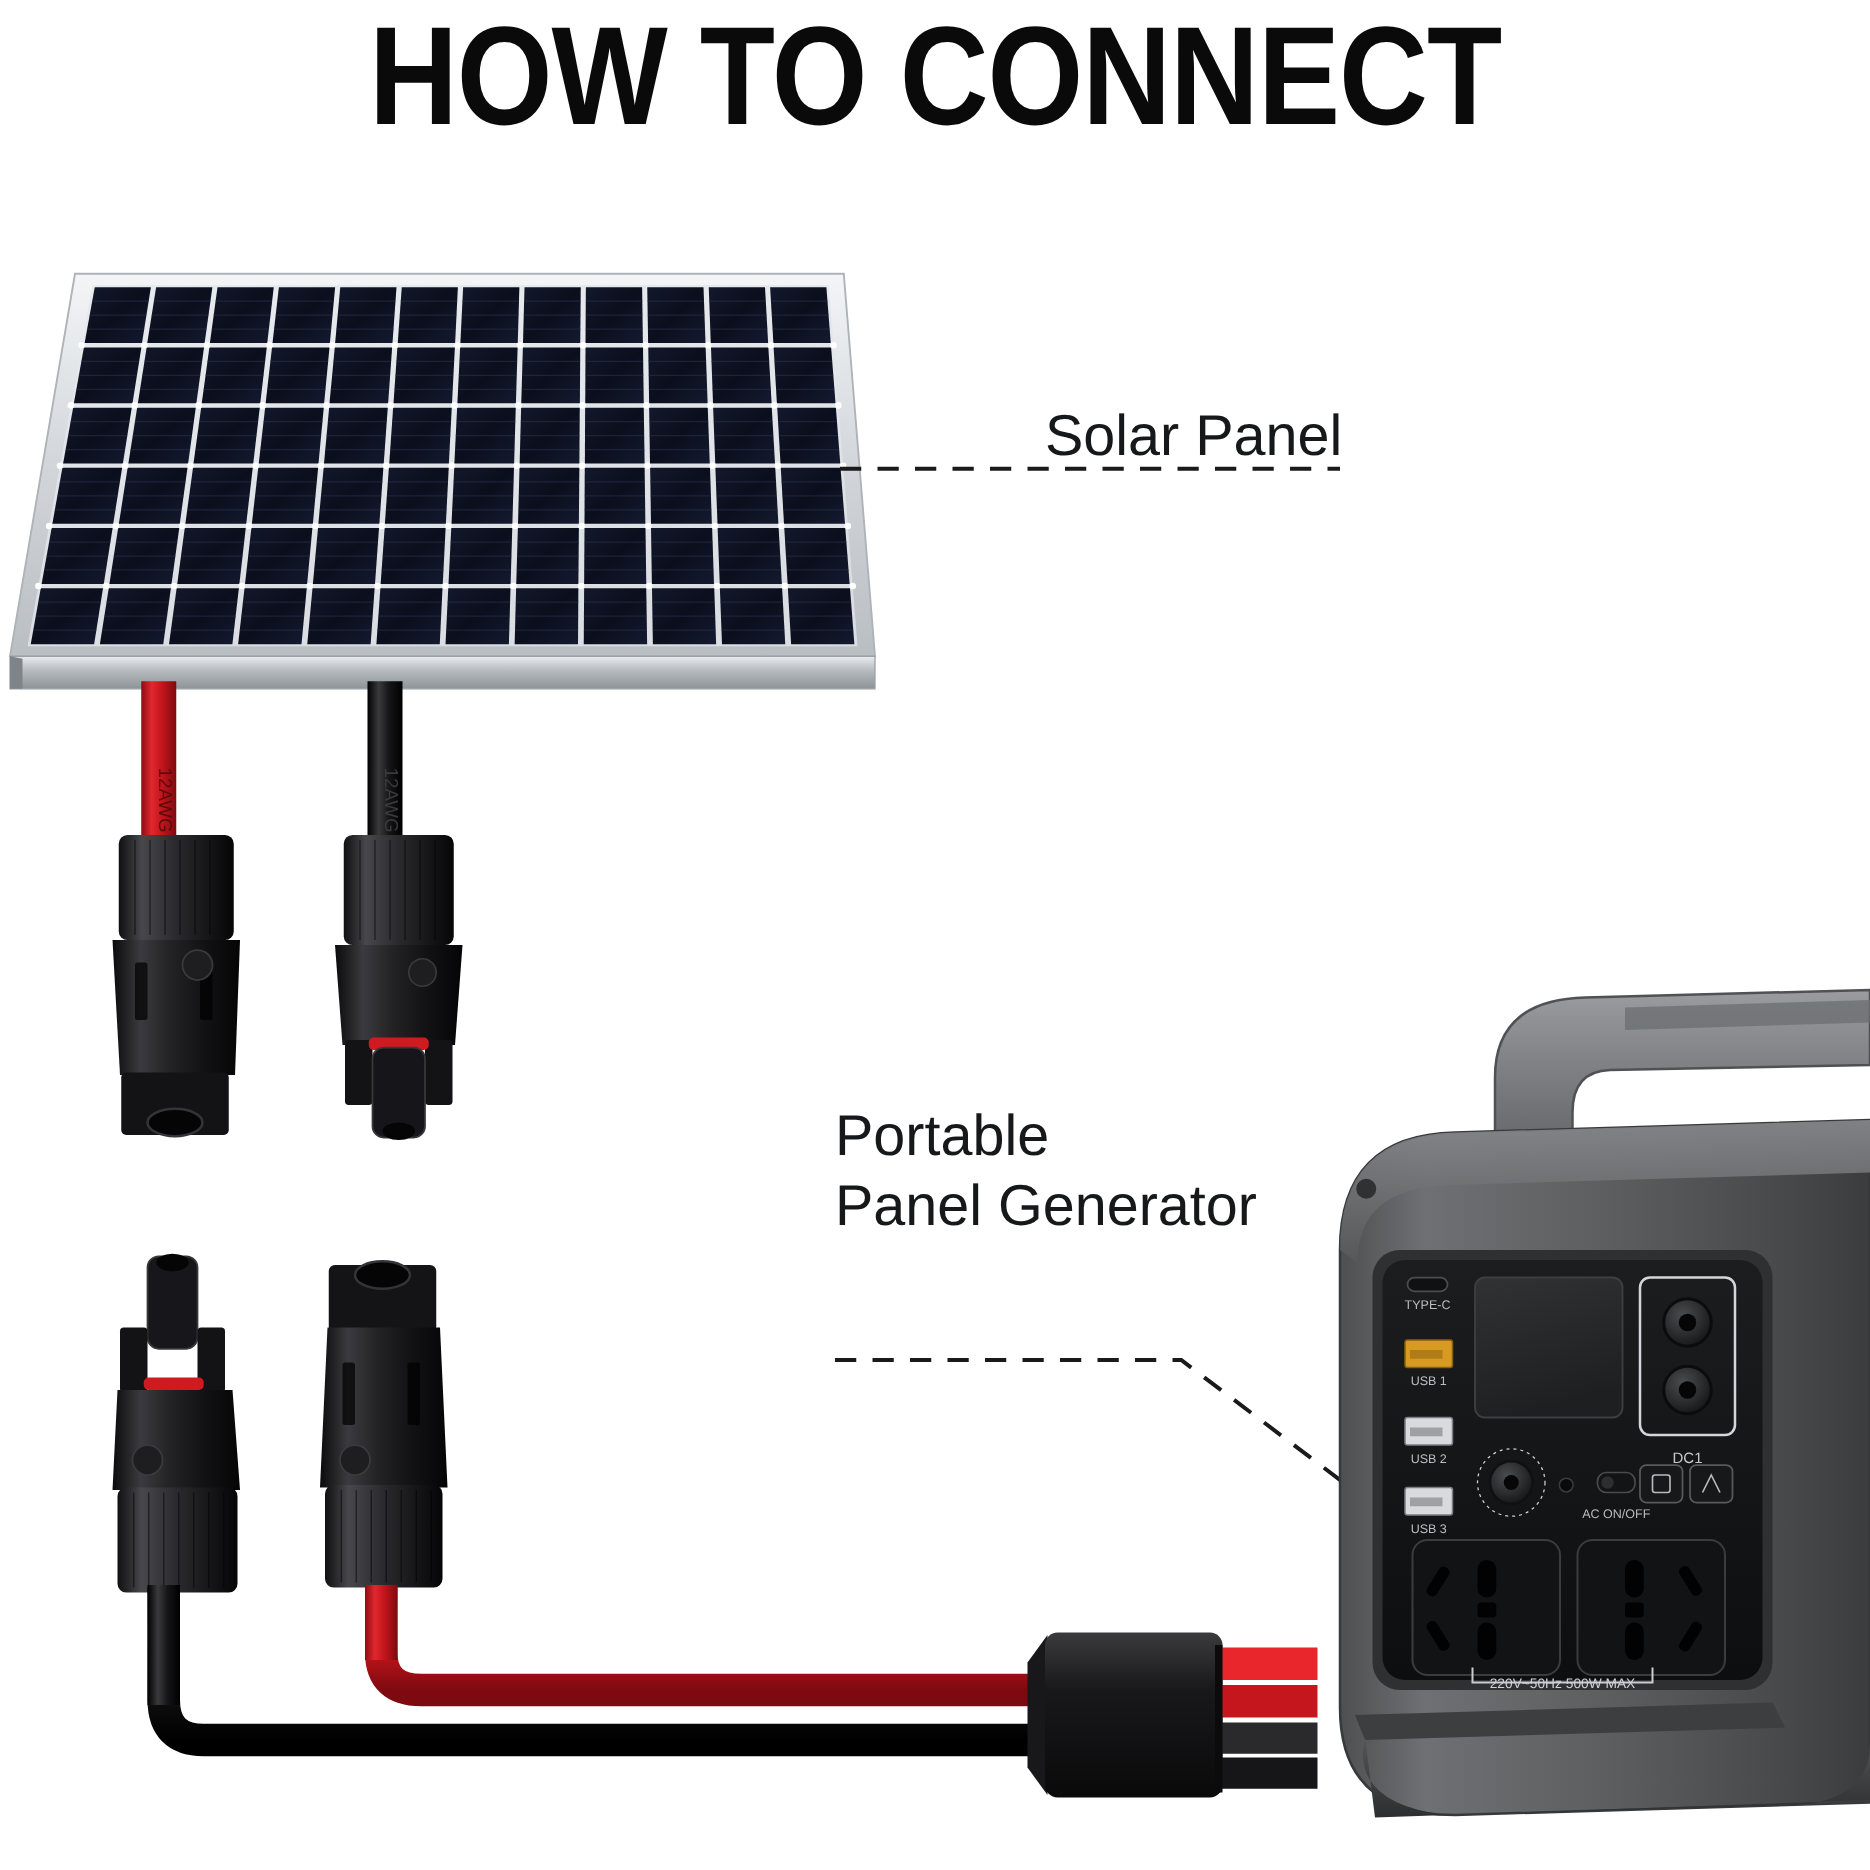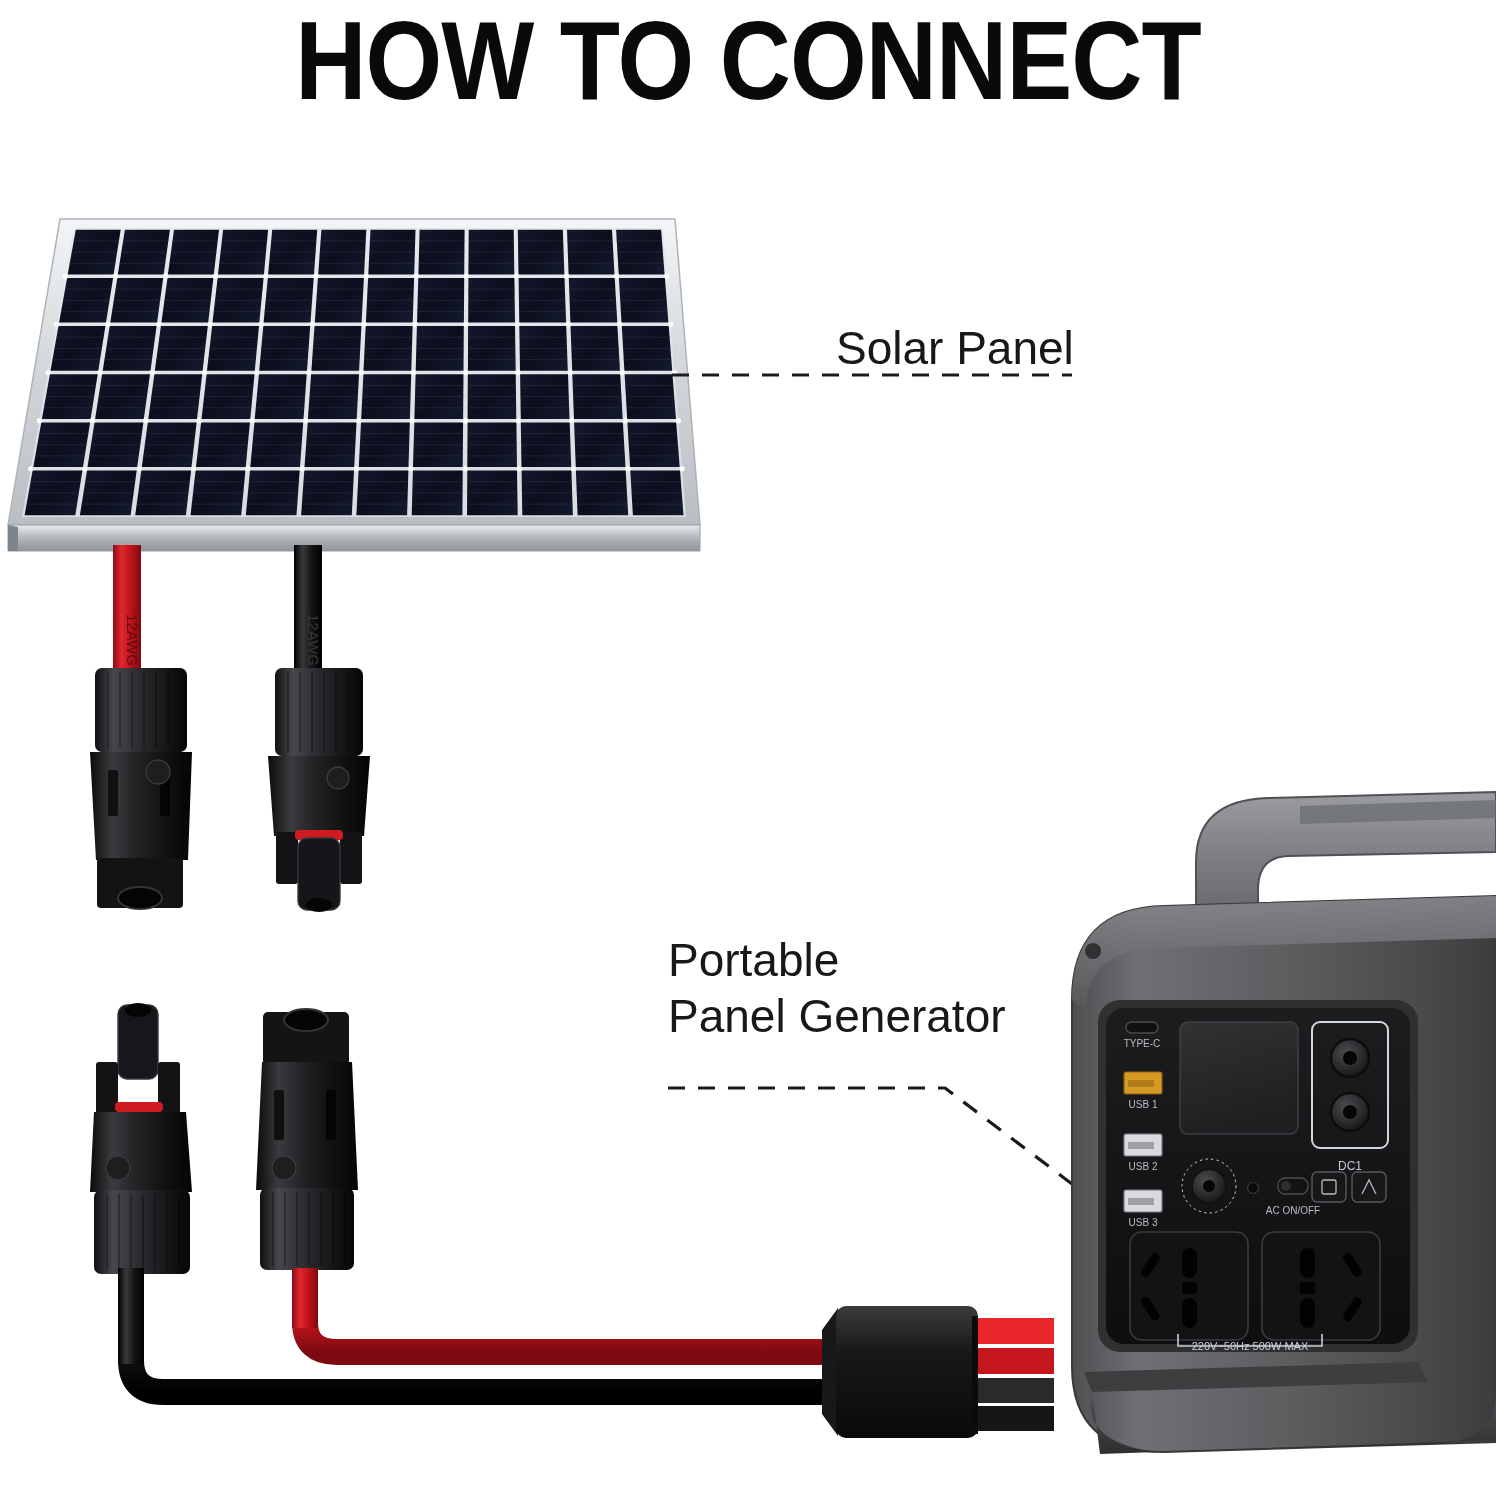--- a/index.html
+++ b/index.html
@@ -29,21 +29,21 @@
   
   .label{
     position:absolute;
     color:#16181a;
     font-size:46px;
     line-height:1.22;
     font-weight:400;
     white-space:pre;
   }
   #lbl-solar-panel{left:836px;top:303px;margin-top:17px;}
-  #lbl-generator{left:668px;top:932px;}
+  #lbl-generator{left:668px;top:880px;}
 
   
   svg.art{position:absolute;left:0;top:0;width:1496px;height:1496px;display:block;}
 </style>
 </head>
 <body>
 
 <div id="stage">
 
   <div class="title">HOW TO CONNECT</div>

